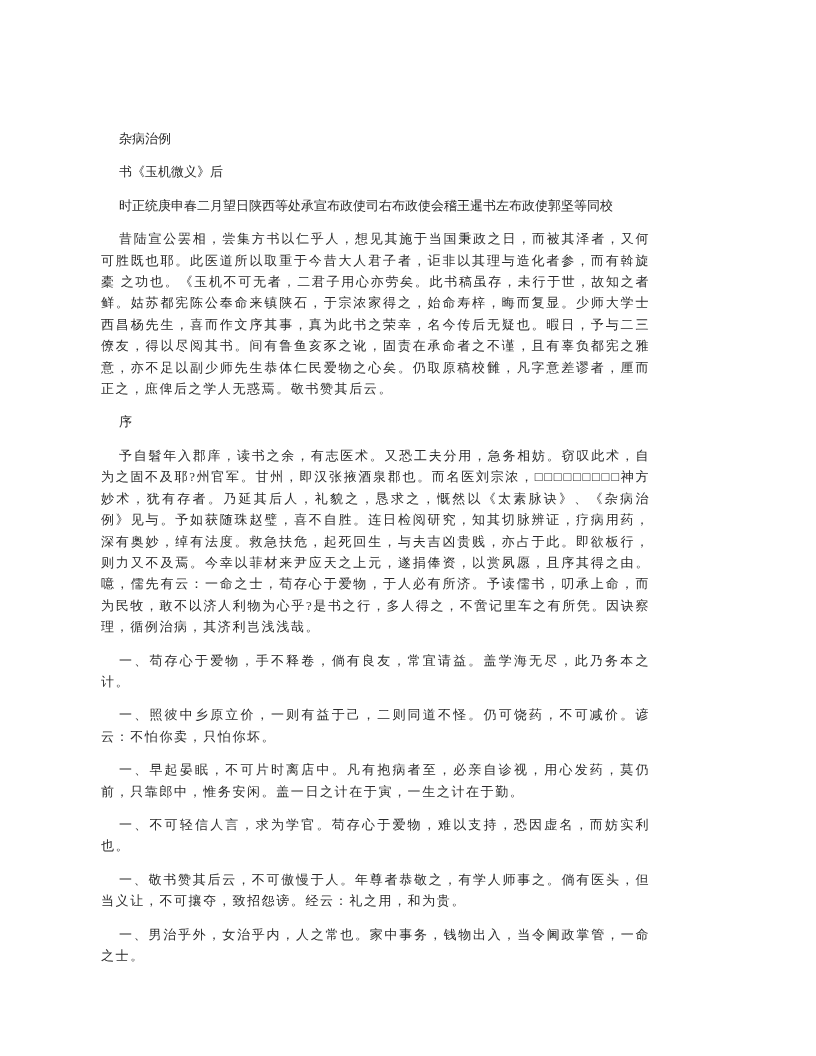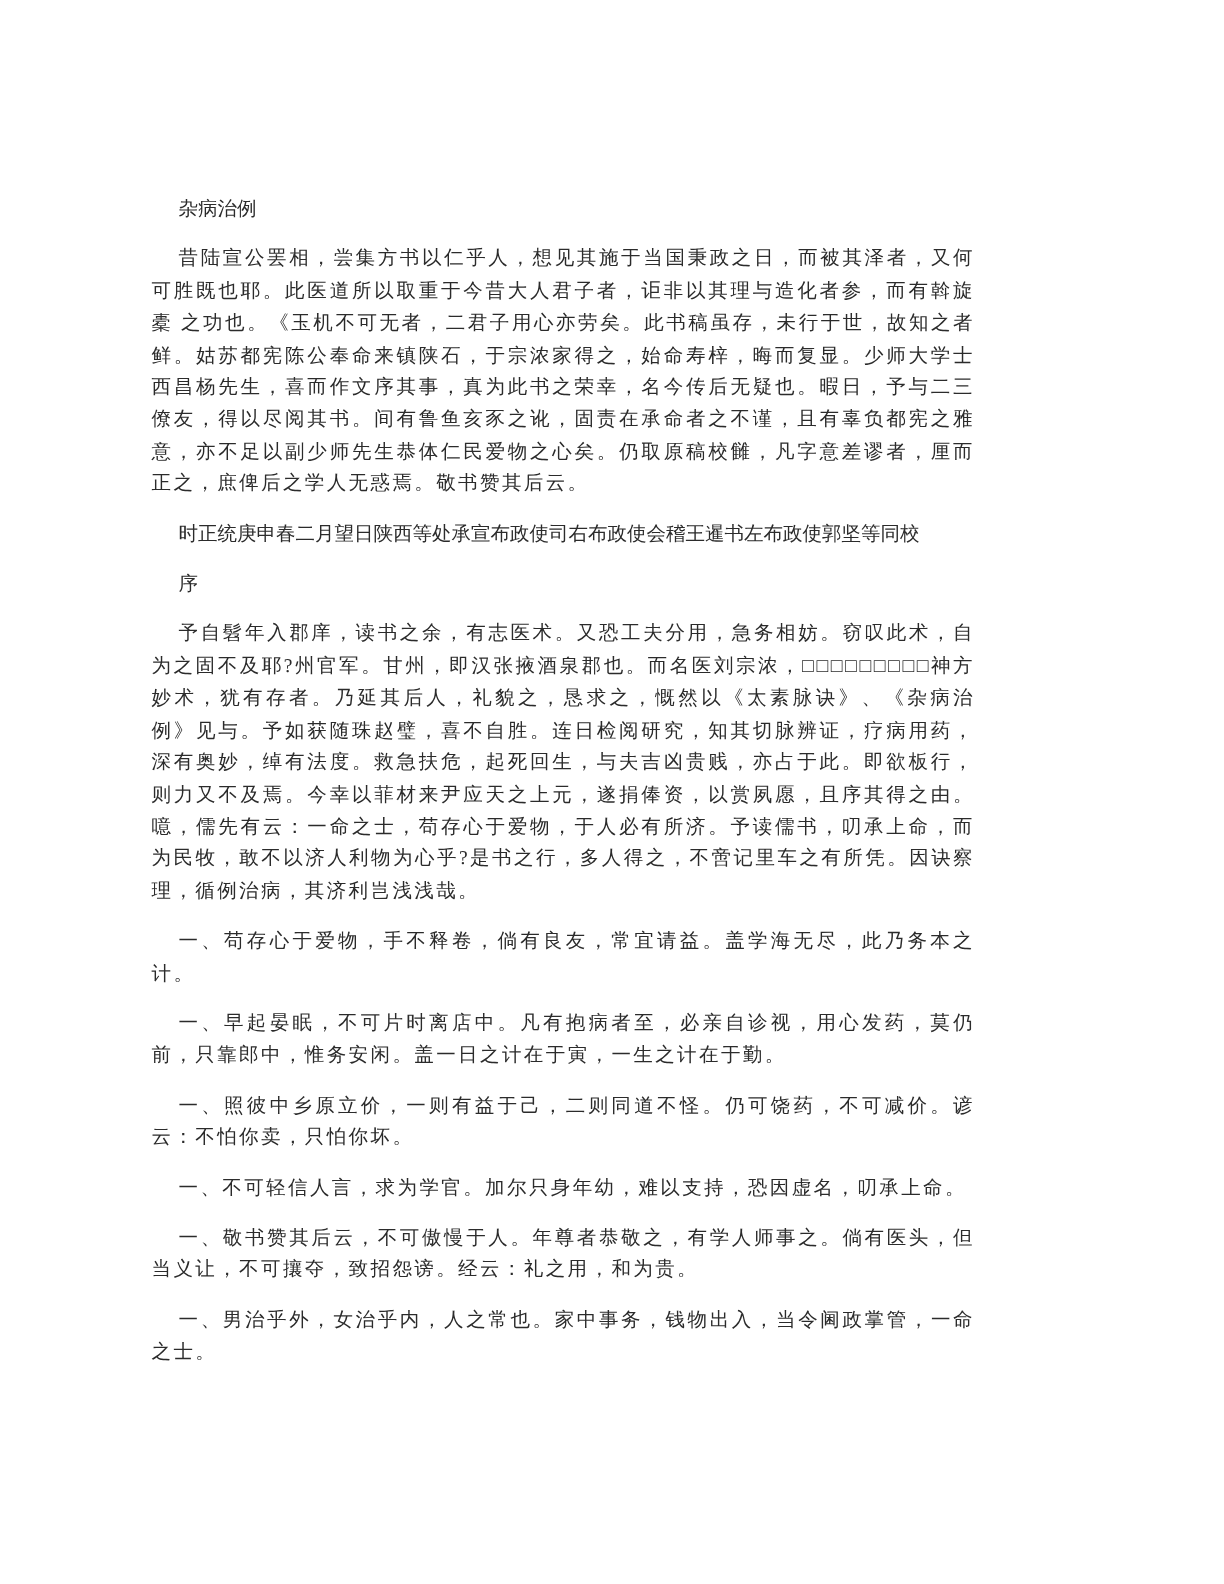--- a/index.html
+++ b/index.html
@@ -35,23 +35,24 @@
   .para.line {
     text-align: left;
     letter-spacing: 0;
   }
 </style>
 </head>
 <body>
 
 <div class="page">
   <p class="para line">杂病治例</p>
+  <p class="para line">书《玉机微义》后</p>
+  <p class="para line">时正统庚申春二月望日陕西等处承宣布政使司右布政使会稽王暹书左布政使郭坚等同校</p>
   <p class="para body">昔陆宣公罢相，尝集方书以仁乎人，想见其施于当国秉政之日，而被其泽者，又何可胜既也耶。此医道所以取重于今昔大人君子者，讵非以其理与造化者参，而有斡旋橐 之功也。《玉机不可无者，二君子用心亦劳矣。此书稿虽存，未行于世，故知之者鲜。姑苏都宪陈公奉命来镇陕石，于宗浓家得之，始命寿梓，晦而复显。少师大学士西昌杨先生，喜而作文序其事，真为此书之荣幸，名今传后无疑也。暇日，予与二三僚友，得以尽阅其书。间有鲁鱼亥豕之讹，固责在承命者之不谨，且有辜负都宪之雅意，亦不足以副少师先生恭体仁民爱物之心矣。仍取原稿校雠，凡字意差谬者，厘而正之，庶俾后之学人无惑焉。敬书赞其后云。</p>
-  <p class="para line">时正统庚申春二月望日陕西等处承宣布政使司右布政使会稽王暹书左布政使郭坚等同校</p>
   <p class="para line">序</p>
   <p class="para body">予自髫年入郡庠，读书之余，有志医术。又恐工夫分用，急务相妨。窃叹此术，自为之固不及耶?州官军。甘州，即汉张掖酒泉郡也。而名医刘宗浓，□□□□□□□□□神方妙术，犹有存者。乃延其后人，礼貌之，恳求之，慨然以《太素脉诀》、《杂病治例》见与。予如获随珠赵璧，喜不自胜。连日检阅研究，知其切脉辨证，疗病用药，深有奥妙，绰有法度。救急扶危，起死回生，与夫吉凶贵贱，亦占于此。即欲板行，则力又不及焉。今幸以菲材来尹应天之上元，遂捐俸资，以赏夙愿，且序其得之由。噫，儒先有云：一命之士，苟存心于爱物，于人必有所济。予读儒书，叨承上命，而为民牧，敢不以济人利物为心乎?是书之行，多人得之，不啻记里车之有所凭。因诀察理，循例治病，其济利岂浅浅哉。</p>
   <p class="para body">一、苟存心于爱物，手不释卷，倘有良友，常宜请益。盖学海无尽，此乃务本之计。</p>
+  <p class="para body">一、照彼中乡原立价，一则有益于己，二则同道不怪。仍可饶药，不可减价。谚云：不怕你卖，只怕你坏。</p>
   <p class="para body">一、早起晏眠，不可片时离店中。凡有抱病者至，必亲自诊视，用心发药，莫仍前，只靠郎中，惟务安闲。盖一日之计在于寅，一生之计在于勤。</p>
-  <p class="para body">一、照彼中乡原立价，一则有益于己，二则同道不怪。仍可饶药，不可减价。谚云：不怕你卖，只怕你坏。</p>
-  <p class="para body">一、不可轻信人言，求为学官。加尔只身年幼，难以支持，恐因虚名，叨承上命。</p>
+  <p class="para body">一、不可轻信人言，求为学官。苟存心于爱物，难以支持，恐因虚名，而妨实利也。</p>
   <p class="para body">一、敬书赞其后云，不可傲慢于人。年尊者恭敬之，有学人师事之。倘有医头，但当义让，不可攘夺，致招怨谤。经云：礼之用，和为贵。</p>
   <p class="para body">一、男治乎外，女治乎内，人之常也。家中事务，钱物出入，当令阃政掌管，一命之士。</p>
 </div>
 
 </body></html>

